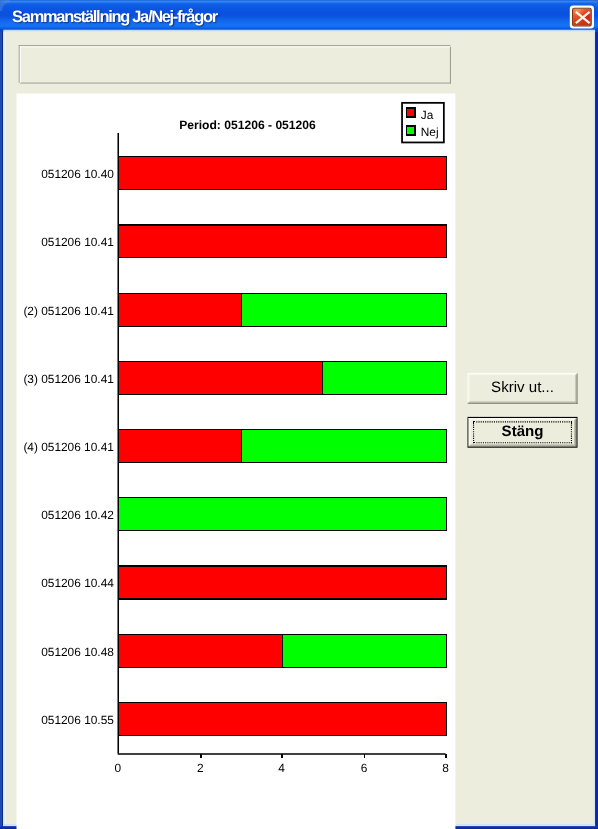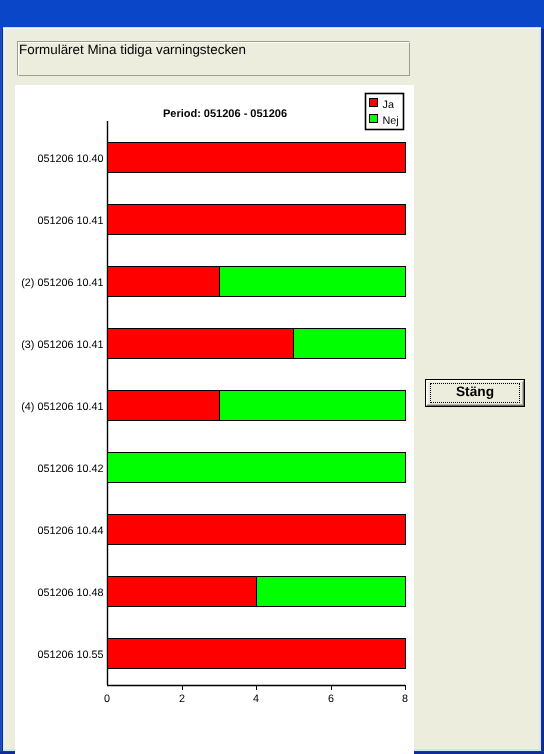--- a/index.html
+++ b/index.html
@@ -91,30 +91,44 @@
               border-right:1px solid #b9b7a8;border-bottom:1px solid #b9b7a8;
               box-sizing:border-box;pointer-events:none;}
   .btn-default .focus{position:absolute;left:4px;top:3px;right:4px;bottom:3px;
               border:1px dotted #000;box-sizing:border-box;pointer-events:none;}
   .btn span{position:relative;z-index:2;top:-1px;}
 </style>
 </head>
 <body>
 
 <div class="window">
+  <div class="titlebar">
+    <div class="tb-corner-l"></div>
+    <div class="tb-corner-r"></div>
+    <div class="tb-text">Sammanställning Ja/Nej-frågor</div>
+    <div class="closebtn">
+      <div class="cb-in">
+        <svg width="18" height="17" viewBox="0 0 18 17">
+          <g stroke="#fdf7ea" stroke-width="2.0" stroke-linecap="butt">
+            <line x1="3.5" y1="3.8" x2="16.0" y2="14.0"></line>
+            <line x1="16.0" y1="3.8" x2="3.5" y2="14.0"></line>
+          </g>
+        </svg>
+      </div>
+    </div>
+  </div>
   <div class="tb-under"></div>
   <div class="frame">
     <div class="frame-bot-hl"></div>
     <div class="frame-bot"></div>
   </div>
   <div class="client">
     <div class="infobox">
       <div class="inner"></div>
       <div class="infotext">
-        <div>Formuläret Mina tidiga varningstecken</div>
       </div>
     </div>
     <div class="chartpanel">
       <svg class="chart" id="chartsvg" width="397" height="632">
           <text x="210" y="32" text-anchor="middle" font-size="11" font-weight="bold" font-family="&quot;Liberation Sans&quot;,sans-serif" fill="#000">Period: 051206 - 051206</text>
           <line x1="92.5" y1="36" x2="92.5" y2="600" stroke="#000" stroke-width="1.4"></line>
           <line x1="92" y1="600.5" x2="390" y2="600.5" stroke="#000" stroke-width="1.4"></line>
           <text x="92" y="617" text-anchor="middle" font-size="10.8" font-family="&quot;Liberation Sans&quot;,sans-serif" fill="#000">0</text>
           <line x1="167.5" y1="600" x2="167.5" y2="604.5" stroke="#000" stroke-width="1.4" shape-rendering="crispEdges"></line>
           <text x="167" y="617" text-anchor="middle" font-size="10.8" font-family="&quot;Liberation Sans&quot;,sans-serif" fill="#000">2</text>
@@ -146,20 +160,24 @@
           <text x="88.5" y="511" text-anchor="end" font-size="10.8" font-family="&quot;Liberation Sans&quot;,sans-serif" fill="#000">051206 10.48</text>
           <rect x="92.5" y="553.5" width="298" height="30" fill="#ff0000" stroke="#000" stroke-width="1" shape-rendering="crispEdges"></rect>
           <text x="88.5" y="573" text-anchor="end" font-size="10.8" font-family="&quot;Liberation Sans&quot;,sans-serif" fill="#000">051206 10.55</text>
           <rect x="350.5" y="8.5" width="38" height="36" fill="#fff" stroke="#000" stroke-width="1.6"></rect>
           <rect x="354.5" y="13.5" width="8" height="8" fill="#ff0000" stroke="#000" stroke-width="1.6" shape-rendering="crispEdges"></rect>
           <text x="367.5" y="23" font-size="10.8" font-family="&quot;Liberation Sans&quot;,sans-serif" fill="#000">Ja</text>
           <rect x="354.5" y="29.5" width="8" height="8" fill="#00ff00" stroke="#000" stroke-width="1.6" shape-rendering="crispEdges"></rect>
           <text x="367.5" y="39" font-size="10.8" font-family="&quot;Liberation Sans&quot;,sans-serif" fill="#000">Nej</text>
         </svg>
     </div>
+    <div class="btn btn-normal" id="btn-print" style="left:420px;top:309.5px;width:100px;height:28px;">
+      <div class="bev"></div>
+      <span id="btn-print-label">Skriv ut...</span>
+    </div>
     <div class="btn btn-default" id="btn-close" style="left:420px;top:349.5px;width:100px;height:28px;">
       <div class="bev"></div>
       <div class="bev2"></div>
       <div class="focus"></div>
       <span id="btn-close-label">Stäng</span>
     </div>
   </div>
 </div>
 
 </body></html>

